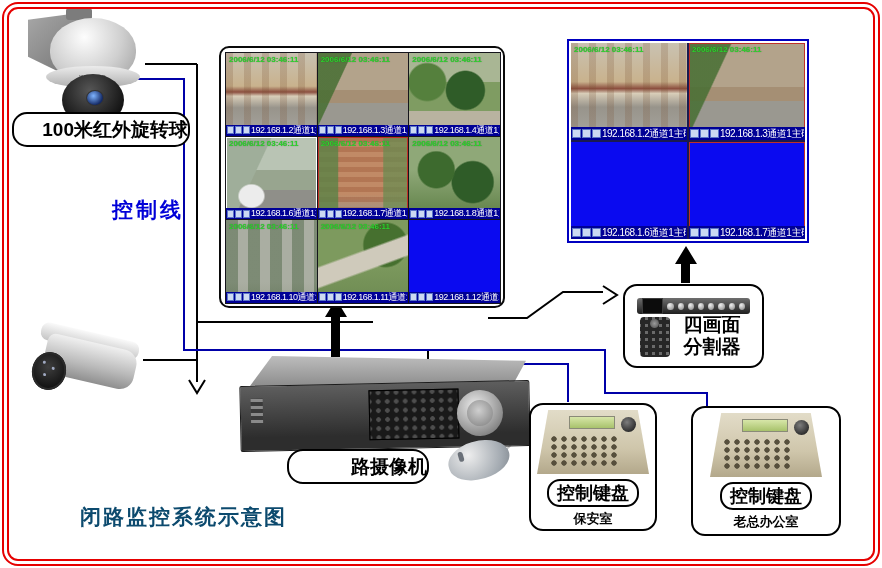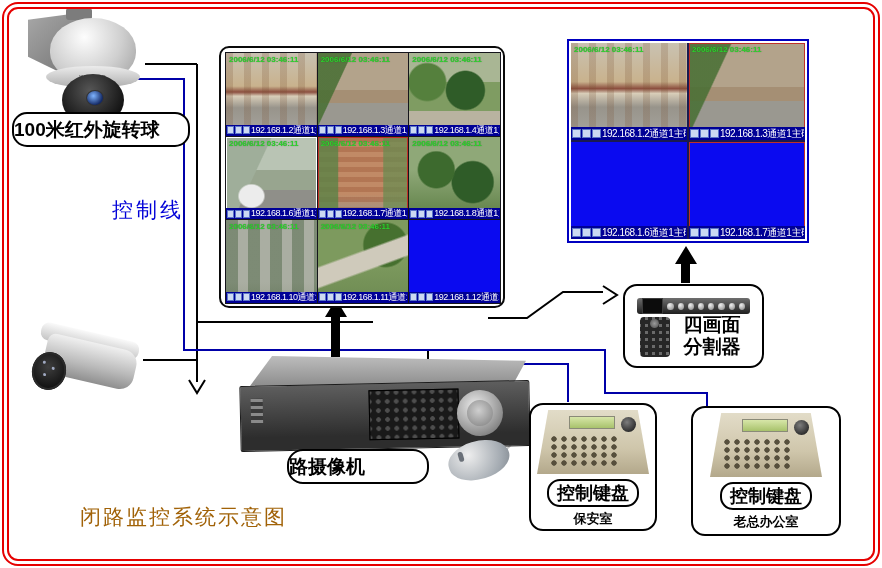--- a/index.html
+++ b/index.html
@@ -3,24 +3,24 @@
 <meta charset="utf-8">
 <style>
   html,body{margin:0;padding:0;background:#fff;}
   .canvas{position:relative;width:882px;height:568px;background:#fff;overflow:hidden;
           font-family:"Liberation Sans","DejaVu Sans",sans-serif;color:#000;}
   
   .frame-outer{position:absolute;inset:2px;border:2px solid #e60000;border-radius:16px;pointer-events:none;}
   .frame-inner{position:absolute;inset:7px;border:2px solid #e60000;border-radius:11px;pointer-events:none;}
   
   .pill{position:absolute;background:#fff;border:2px solid #000;border-radius:15px;
-        display:flex;align-items:center;justify-content:flex-start;font-weight:bold;}
+        display:flex;align-items:center;justify-content:flex-end;font-weight:bold;}
   .sqbox{position:absolute;background:#fff;border:2px solid #000;
         display:flex;align-items:center;justify-content:center;font-weight:bold;}
-  .freetext{position:absolute;font-weight:normal;white-space:nowrap;}
+  .freetext{position:absolute;font-weight:bold;white-space:nowrap;}
   
   .monitor{position:absolute;background:#fff;}
   #mon-main{left:219px;top:46px;width:286px;height:262px;border:2px solid #0a0a0a;border-radius:10px;padding:4px;box-sizing:border-box;}
   #mon-quad{left:567px;top:39px;width:242px;height:204px;border:2px solid #0000c0;padding:2px;box-sizing:border-box;}
   .grid3{width:100%;height:100%;display:grid;grid-template-columns:repeat(3,1fr);grid-template-rows:repeat(3,1fr);
          gap:1px;background:#15151c;border:1px solid #15151c;}
   .grid2{width:100%;height:100%;display:grid;grid-template-columns:repeat(2,1fr);grid-template-rows:repeat(2,1fr);
          gap:2px;background:#1a1a50;}
   .cell{position:relative;overflow:hidden;}
   .ts{position:absolute;top:2px;left:3px;color:#2ed32e;font-size:8px;font-weight:bold;white-space:nowrap;
@@ -371,17 +371,17 @@
       <div class="lcd"></div>
       <div class="joy"></div>
       <div class="keys"></div>
     </div>
     <div class="kb-pill">
       <span>控制键盘</span>
     </div>
     <div class="kb-room">老总办公室</div>
   </div>
 
-  <div class="freetext" style="left:80px;top:503px;font-size:21px;color:#a16207;letter-spacing:2px;">闭路监控系统示意图</div>
+  <div class="freetext" style="left:80px;top:503px;font-size:21px;color:#0c4a6e;letter-spacing:2px;">闭路监控系统示意图</div>
 
   <div class="frame-outer"></div>
   <div class="frame-inner"></div>
 </div>
 
 </body></html>

